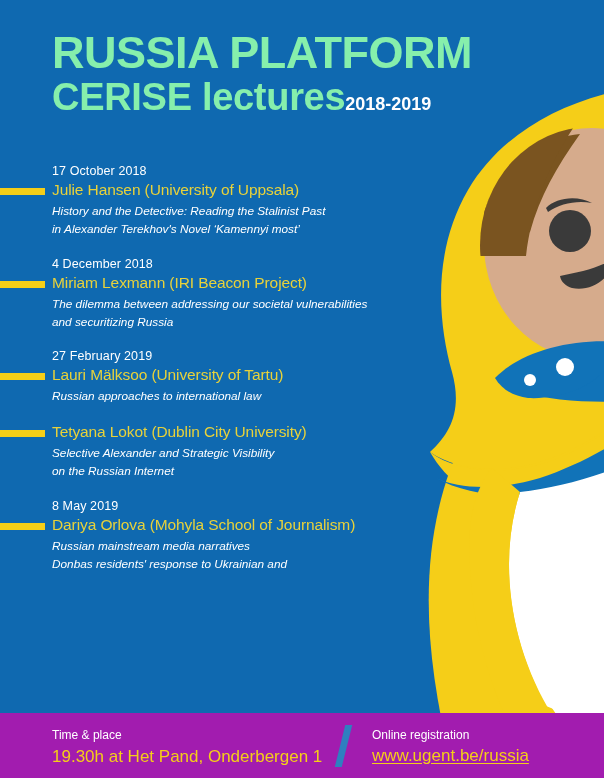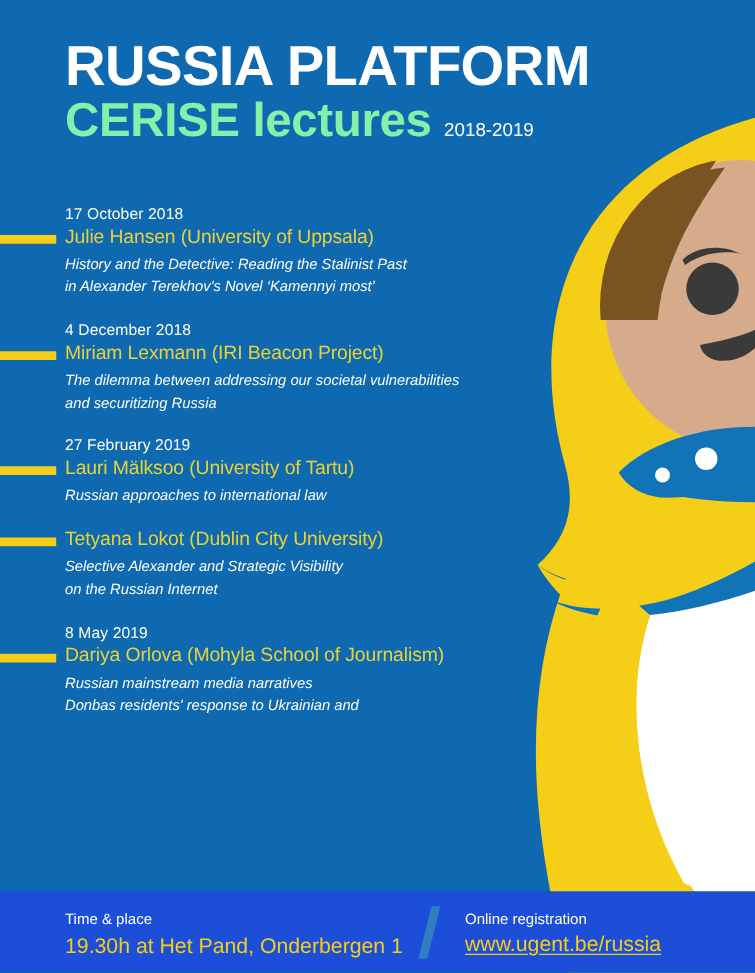--- a/index.html
+++ b/index.html
@@ -29,42 +29,41 @@
   .header {
     position: absolute;
     left: 52px;
     top: 30px;
     width: 400px;
   }
   .title-main {
     font-size: 45px;
     font-weight: bold;
     letter-spacing: -0.5px;
-    color: #ffffff;
+    color: #86efac;
     line-height: 1.02;
     white-space: nowrap;
   }
   .subtitle-row {
     display: flex;
     align-items: baseline;
     margin-top: 2px;
   }
   .title-sub {
     font-size: 38px;
     font-weight: bold;
     color: #86efac;
     line-height: 1.05;
     letter-spacing: -0.3px;
     white-space: nowrap;
   }
   .title-years {
-    font-size: 15px;
-    font-weight: normal;
+    font-size: 18px;
+    font-weight: bold;
     color: #ffffff;
-    margin-left: 10px;
     letter-spacing: 0px;
     white-space: nowrap;
   }
 
   
   .lectures {
     position: absolute;
     left: 0;
     top: 146px;
     width: 430px;
@@ -114,21 +113,21 @@
     letter-spacing: 0px;
   }
 
   
   .footer {
     position: absolute;
     left: 0;
     bottom: 0;
     width: 604px;
     height: 65px;
-    background: #1d4ed8;
+    background: #a21caf;
     text-decoration: underline;
   }
   .footer-slash {
     position: absolute;
     left: 340px;
     top: 12px;
     width: 7px;
     height: 42px;
     background: #2f7fc0;
     transform: skewX(-14deg);

